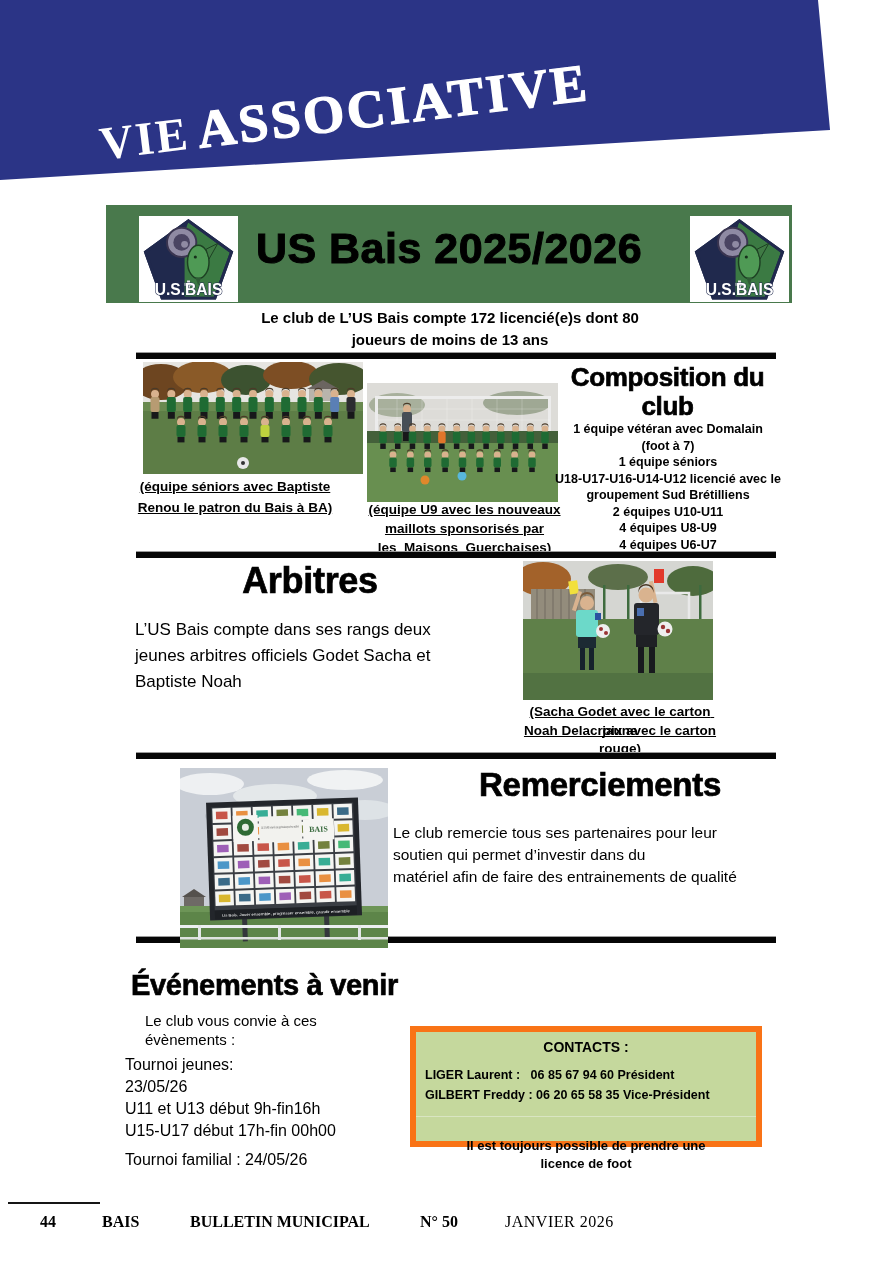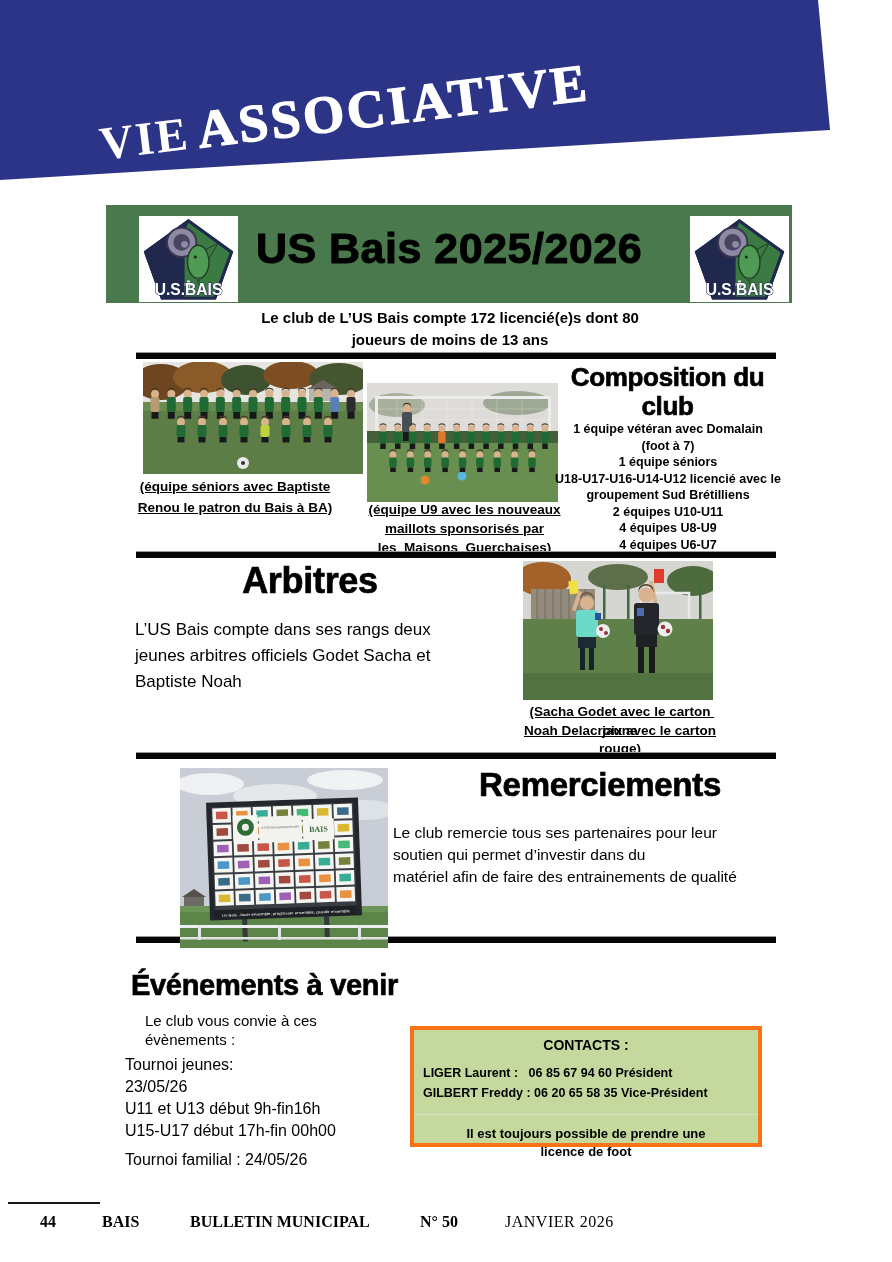--- a/index.html
+++ b/index.html
@@ -31,25 +31,25 @@
   .arb-head{left:190px;top:560px;width:240px;text-align:center;font-size:36px;}
   .arb-body{left:135px;top:617px;width:335px;font-size:17px;line-height:26px;}
   .rem-head{left:415px;top:766px;width:370px;text-align:center;font-size:33px;}
   .rem-body{left:393px;top:822px;width:405px;font-size:15.5px;line-height:22px;}
   .ev-head{left:131px;top:969px;font-size:29px;}
   .ev-intro{left:145px;top:1011px;width:250px;font-size:15px;line-height:19px;}
   .ev-items{left:125px;top:1054px;width:290px;font-size:16px;line-height:22px;}
   .ev-familial{left:125px;top:1151px;width:290px;font-size:16px;}
   
   .contacts{left:410px;top:1026px;width:352px;height:121px;background:#c5d89d;
-            border:4px solid #f97316;box-sizing:border-box;}
+            border:6px solid #f97316;box-sizing:border-box;}
   .contacts-head{left:0;right:0;top:7px;text-align:center;font-weight:700;font-size:14px;}
   .contact-line{font-weight:700;font-size:12.5px;line-height:20px;white-space:pre;padding-left:9px;}
   .contact-lines{left:0;top:33px;right:0;}
-  .contacts-note{left:0;right:0;top:84px;border-top:1px solid #d9e5c2;padding-top:10px;
+  .contacts-note{left:0;right:0;top:84px;border-top:1px solid #d9e5c2;padding-top:20px;
                  text-align:center;font-weight:700;font-size:13px;line-height:18px;}
   
   .f-rule{left:8px;top:1202px;width:92px;height:2px;background:#151515;}
   .footer{font-family:"Liberation Serif",serif;font-size:16px;font-weight:700;top:1213px;}
   .f-date{font-weight:400;letter-spacing:0.5px;}
 </style>
 </head>
 <body>
 
 <svg width="0" height="0" style="position:absolute">

